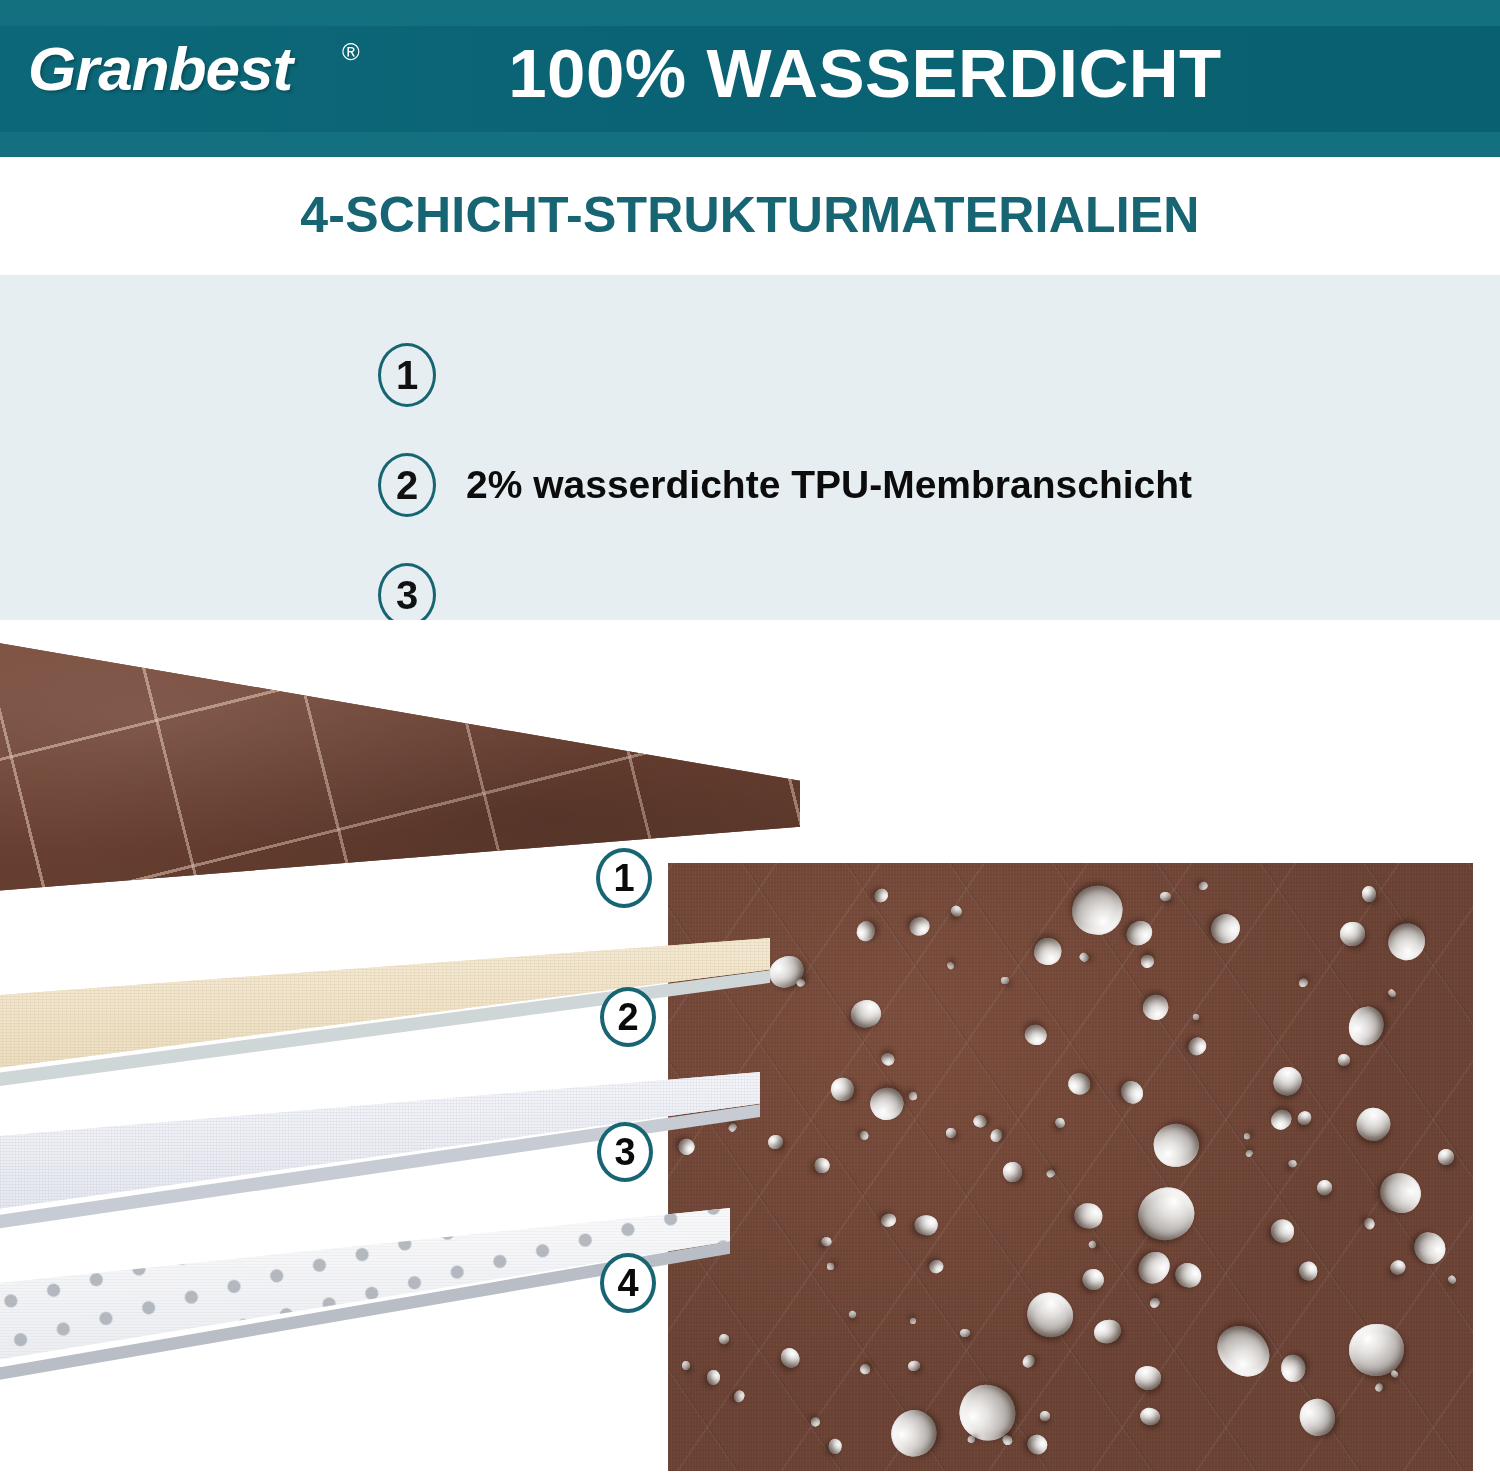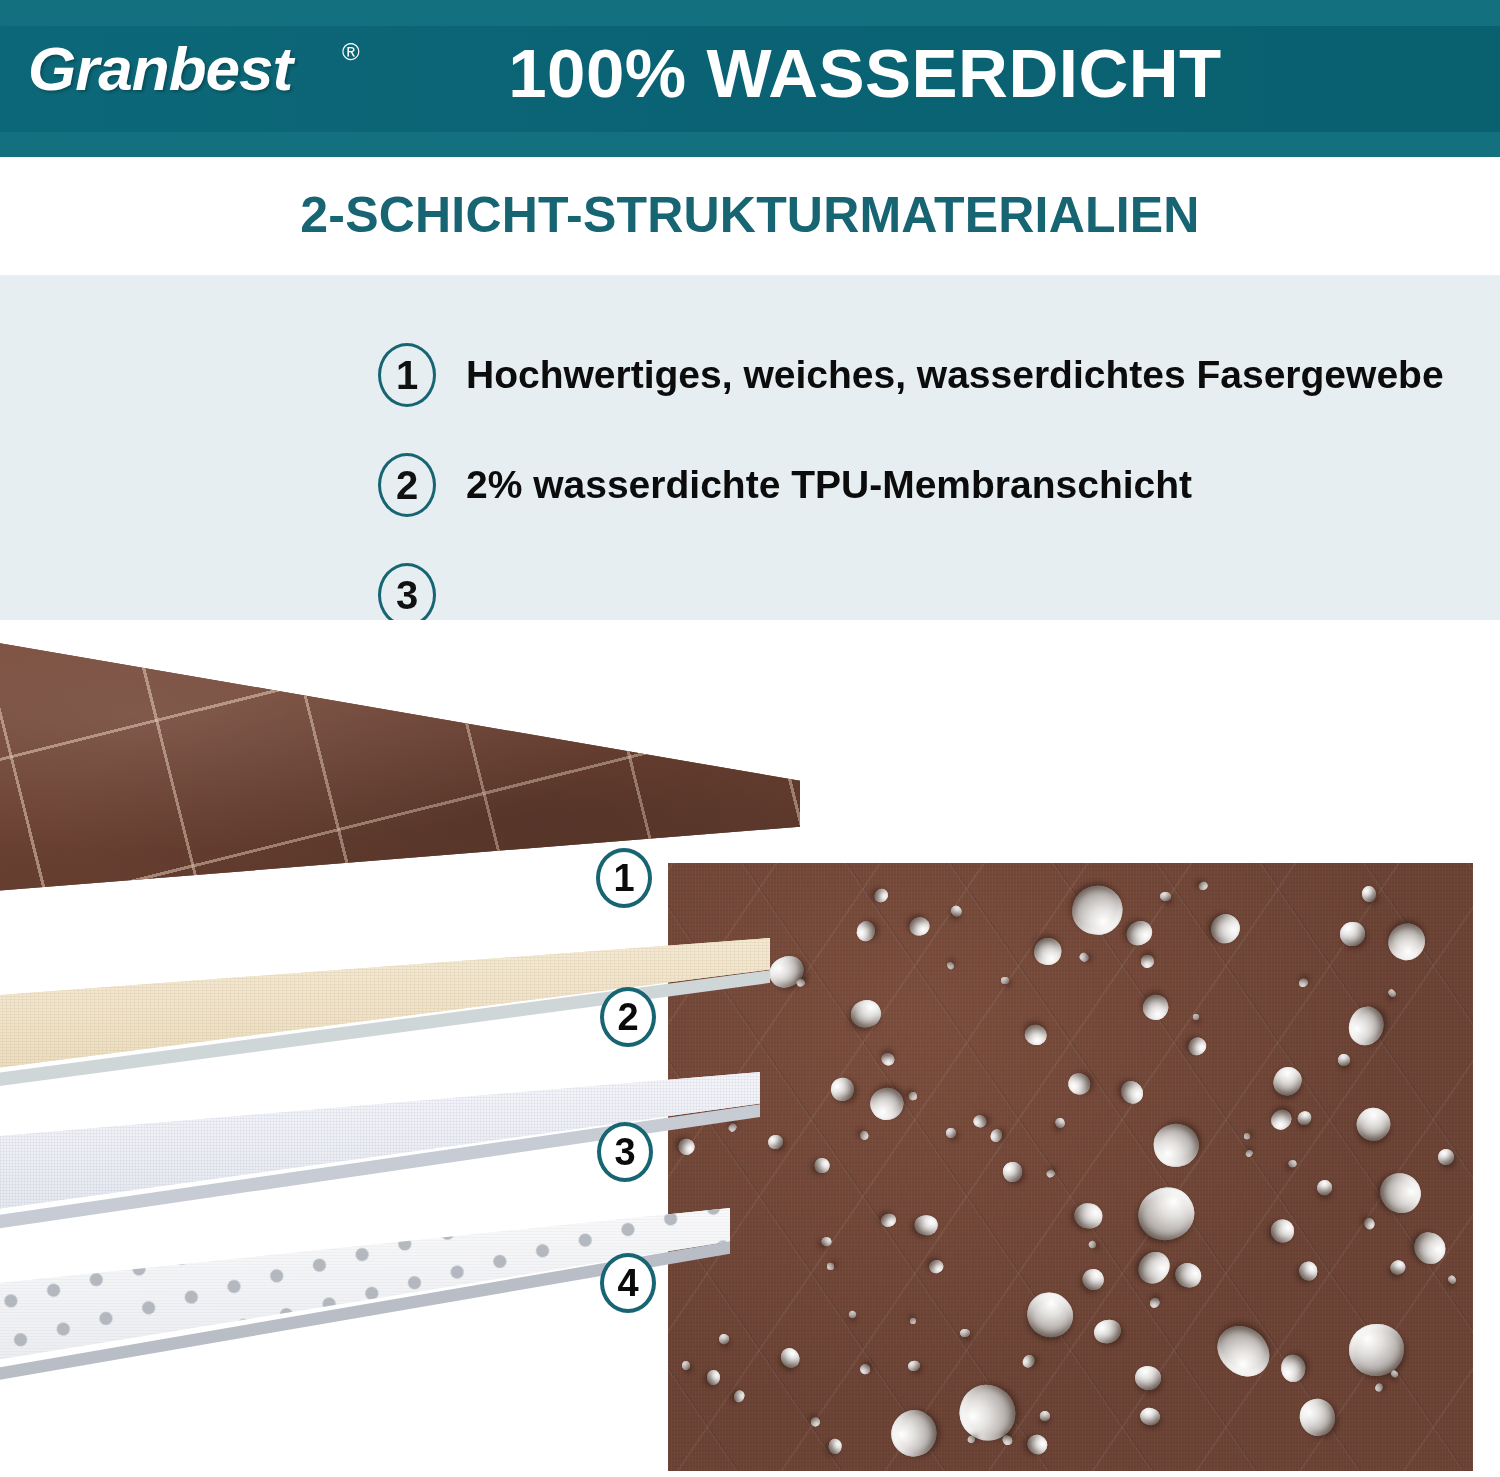--- a/index.html
+++ b/index.html
@@ -306,29 +306,28 @@
 <body>
 
 <div class="header">
   <div class="header-inner"></div>
   <div class="brand">Granbest</div>
   <div class="brand-reg">®</div>
   <div class="header-title">100% WASSERDICHT</div>
 </div>
 
 <div class="subtitle-band">
-  <div class="subtitle">2-SCHICHT-STRUKTURMATERIALIEN</div>
+  <div class="subtitle">4-SCHICHT-STRUKTURMATERIALIEN</div>
 </div>
 
 <div class="feature-panel">
   <div class="feature-list">
 
     <div class="feature-row">
       <div class="badge">1</div>
-      <div class="feature-text">Hochwertiges, weiches, wasserdichtes Fasergewebe</div>
     </div>
 
     <div class="feature-row">
       <div class="badge">2</div>
       <div class="feature-text">2% wasserdichte TPU-Membranschicht</div>
     </div>
 
     <div class="feature-row">
       <div class="badge">3</div>
     </div>

